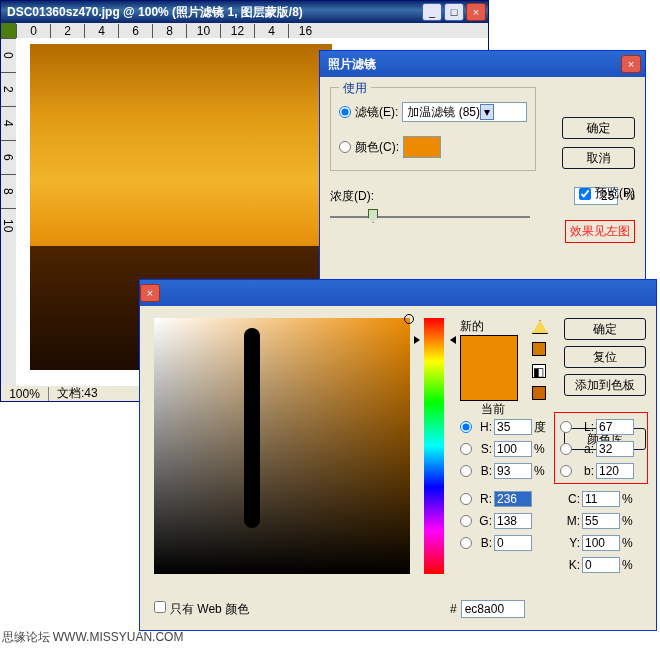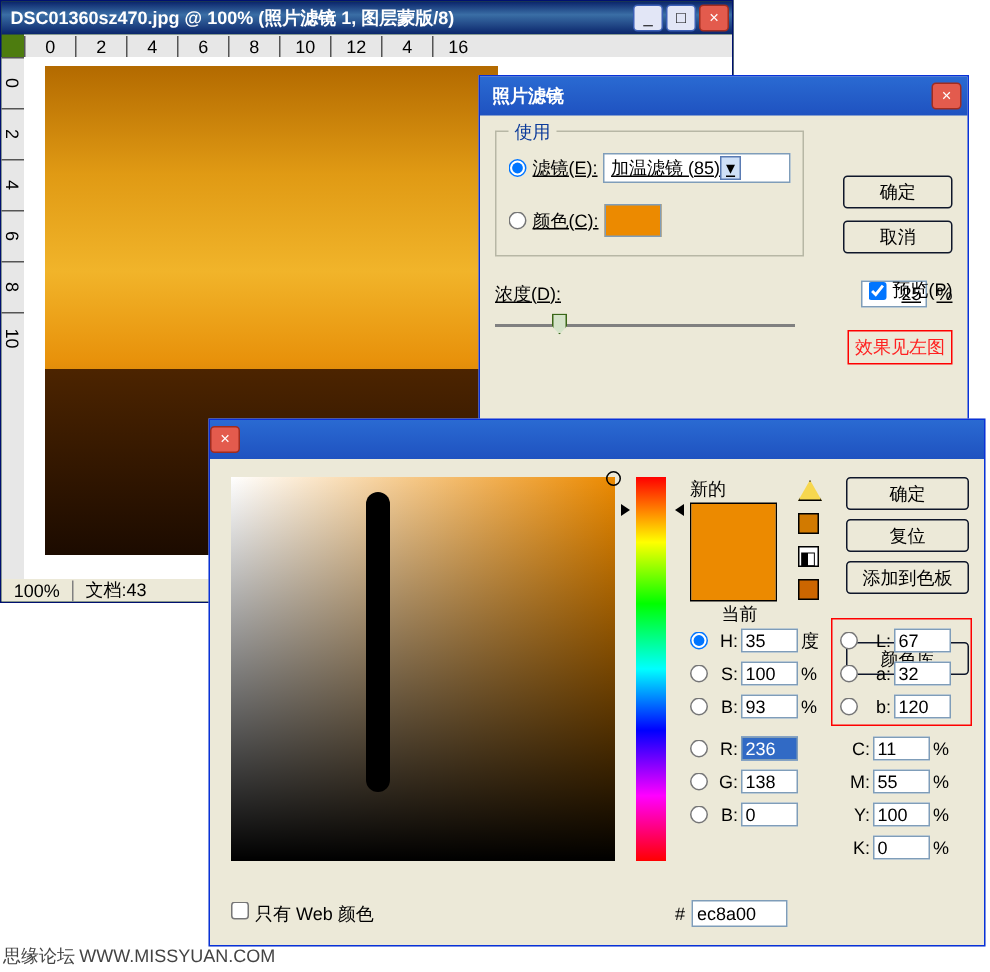--- a/index.html
+++ b/index.html
@@ -118,21 +118,21 @@
   </div>
 </div>
 
 <div class="dlg1">
   <div class="dlg-title">
     <span class="title-text">照片滤镜</span>
     <div class="win-btns" style="margin-right:4px">
       <div class="win-btn close">×</div>
     </div>
   </div>
-  <div style="position:relative; height:236px;text-decoration:underline;">
+  <div style="position:relative; height:236px;">
     <div class="fieldset">
       <span class="legend">使用</span>
       <div class="row">
         <input type="radio" checked="" style="">
         <span>滤镜(E):</span>
         <div class="select">
           <span>加温滤镜 (85)</span>
           <span class="arrow">▾</span>
         </div>
       </div>

